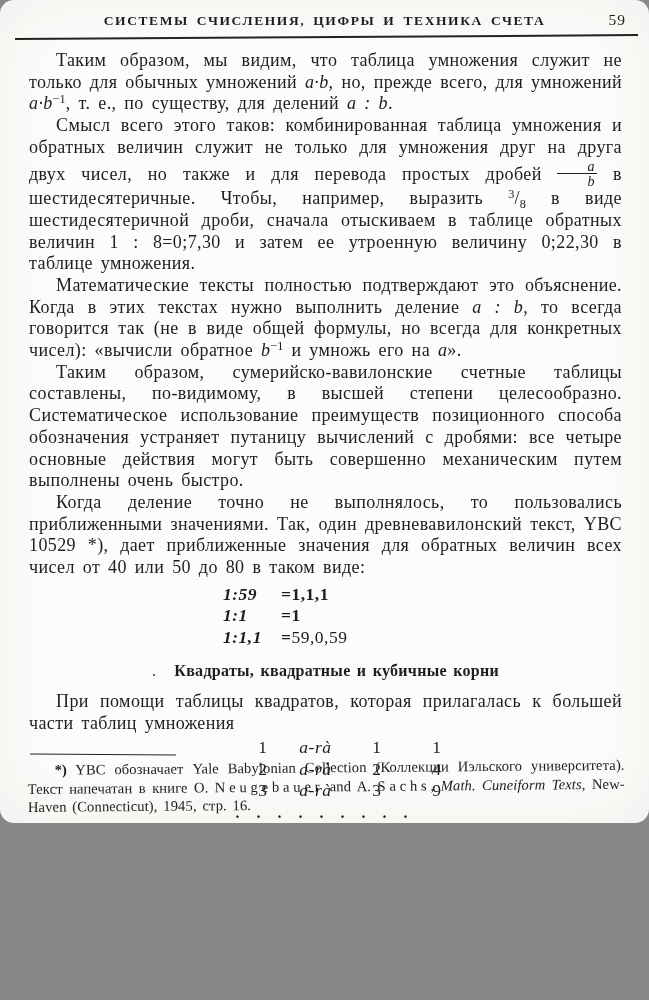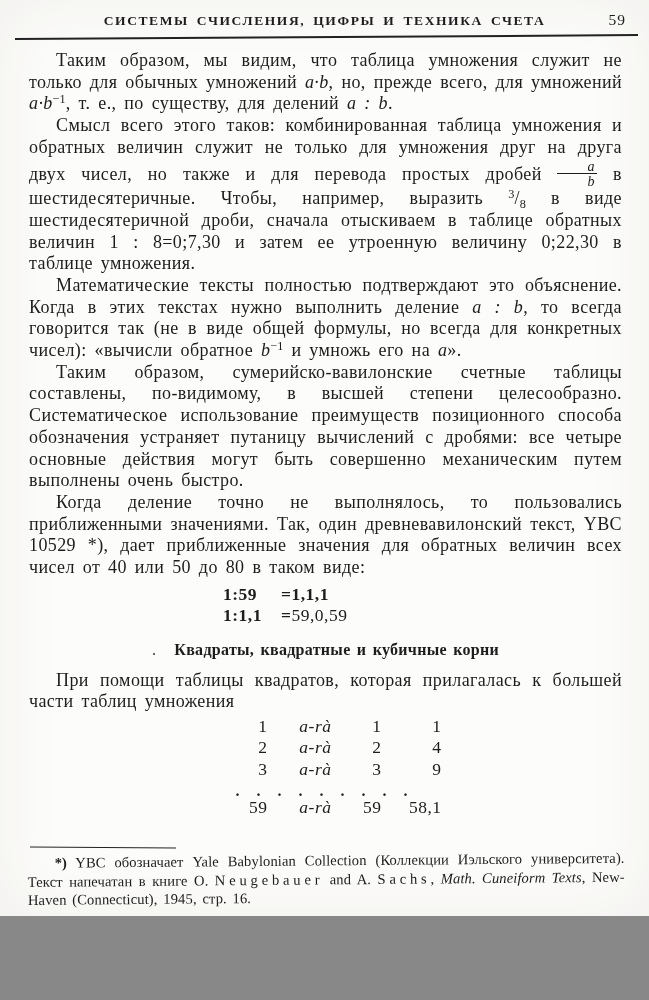--- a/index.html
+++ b/index.html
@@ -1,24 +1,25 @@
 <!DOCTYPE html>
 <html style="--paper: #fcfcfa; --ink: #1d1d1d;"><head>
 <meta charset="utf-8">
 <style>
   :root { --paper:#fcfcfa; --ink:#1d1d1d; }
   * { box-sizing: border-box; }
   html,body { margin:0; padding:0; }
   body { width:649px; height:1000px; background:#888; }
   .page {
-    position:relative; width:649px; height:916px; overflow:hidden;
+    position:relative; width:649px; height:823px; overflow:hidden;
     background: var(--paper);
     color: var(--ink);
     font-family: "Liberation Serif","DejaVu Serif",serif;
     box-shadow: inset 0 0 70px rgba(60,55,40,0.06);
+    border-radius: 14px;
   }
   
   .rh { padding-top:11px; }
   .rh-inner { position:relative; height:20px; }
   .rh-title {
     display:block; text-align:center; font-weight:bold;
     font-size:13.5px; letter-spacing:1.6px; word-spacing:3px; padding-top:2px;
   }
   .rh-page { position:absolute; right:23px; top:0; font-size:15.5px; letter-spacing:1px; }
   .rh-rule { border-top:2px solid #222; margin:5px 11px 0 15px; transform:rotate(-0.35deg); }
@@ -39,21 +40,21 @@
   sub { vertical-align:baseline; position:relative; top:0.28em; }
   .frac {
     display:inline-block; text-align:center; vertical-align:-0.45em;
     font-style:italic; font-size:78%; line-height:1.02; letter-spacing:0;
   }
   .frac .num { display:block; border-bottom:1.2px solid var(--ink); padding:0 3px; }
   .frac .den { display:block; padding:0 3px; }
   
   .equations { margin:5px auto 3px; width:205px; }
   .eq-row { font-size:17.5px; line-height:21.5px; white-space:nowrap; letter-spacing:0.5px; }
-  .eq-lhs { display:inline-block; min-width:58px; }
+  .eq-lhs { display:inline-block; min-width:58px;font-style:italic; }
   .eq-suffix { margin-left:7px; letter-spacing:3px; }
   
   .section-heading {
     margin:12px 0 9px; text-align:center;
     font-size:16px; font-weight:bold; letter-spacing:0.3px; word-spacing:2px;
   }
   .artifact-dot { font-weight:normal; margin-right:18px; color:#333; }
   
   .squares-table { width:228px; margin:3px auto 0; transform:translateX(14px); font-size:17.5px; }
   .sq-row { display:flex; line-height:21.5px; }
@@ -90,20 +91,21 @@
     <div id="paras-top">
         <p class="para ind"><span>Таким образом, мы видим, что таблица умножения служит не только для обычных умножений </span><span class="it">a·b</span><span>, но, прежде всего, для умножений </span><span class="it">a·b</span><sup>−1</sup><span>, т. е., по существу, для делений </span><span class="it">a : b</span><span>.</span></p>
         <p class="para ind"><span>Смысл всего этого таков: комбинированная таблица умножения и обратных величин служит не только для умножения друг на друга двух чисел, но также и для перевода простых дробей </span><span class="frac"><span class="num">a</span><span class="den">b</span></span><span> в шестидесятеричные. Чтобы, например, выразить </span><sup>3</sup><span>/</span><sub>8</sub><span> в виде шестидесятеричной дроби, сначала отыскиваем в таблице обратных величин 1 : 8=0;7,30 и затем ее утроенную величину 0;22,30 в таблице умножения.</span></p>
         <p class="para ind"><span>Математические тексты полностью подтверждают это объяснение. Когда в этих текстах нужно выполнить деление </span><span class="it">a : b</span><span>, то всегда говорится так (не в виде общей формулы, но всегда для конкретных чисел): «вычисли обратное </span><span class="it">b</span><sup>−1</sup><span> и умножь его на </span><span class="it">a</span><span>».</span></p>
         <p class="para ind"><span>Таким образом, сумерийско-вавилонские счетные таблицы составлены, по-видимому, в высшей степени целесообразно. Систематическое использование преимуществ позиционного способа обозначения устраняет путаницу вычислений с дробями: все четыре основные действия могут быть совершенно механическим путем выполнены очень быстро.</span></p>
         <p class="para ind"><span>Когда деление точно не выполнялось, то пользовались приближенными значениями. Так, один древневавилонский текст, YBC 10529 *), дает приближенные значения для обратных величин всех чисел от 40 или 50 до 80 в таком виде:</span></p>
       </div>
 
     <div class="equations" id="equations">
         <div class="eq-row"><span class="eq-lhs bd">1:59</span><span class="bd">=</span><span class="eq-rhs bd">1,1,1</span></div>
+        <div class="eq-row"><span class="eq-lhs bd">1:1</span><span class="bd">=</span><span class="eq-rhs bd">1</span></div>
         <div class="eq-row"><span class="eq-lhs bd">1:1,1</span><span class="bd">=</span><span class="eq-rhs">59,0,59</span></div>
       </div>
 
     <h2 class="section-heading"><span class="artifact-dot">.</span><span>Квадраты, квадратные и кубичные корни</span></h2>
 
     <div id="paras-mid">
         <p class="para ind"><span>При помощи таблицы квадратов, которая прилагалась к большей части таблиц умножения</span></p>
       </div>
 
     <div class="squares-table" id="squares-table">

